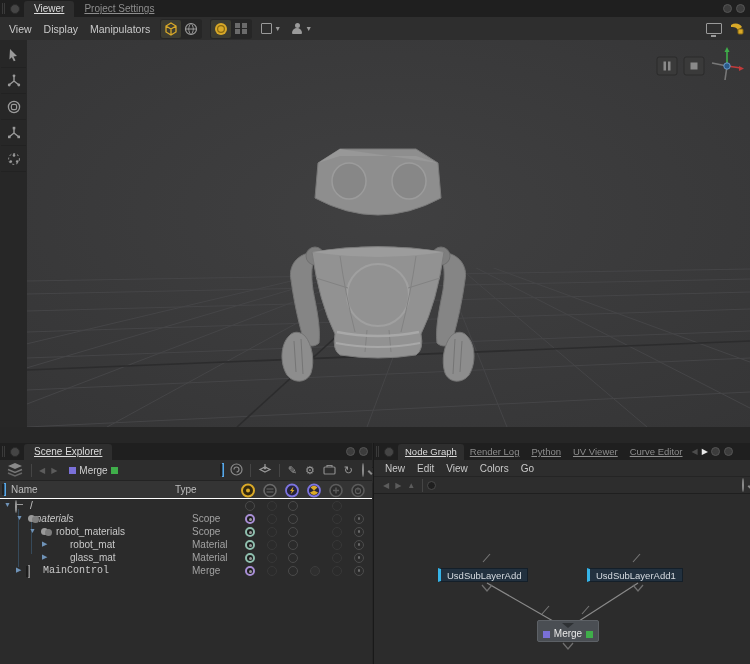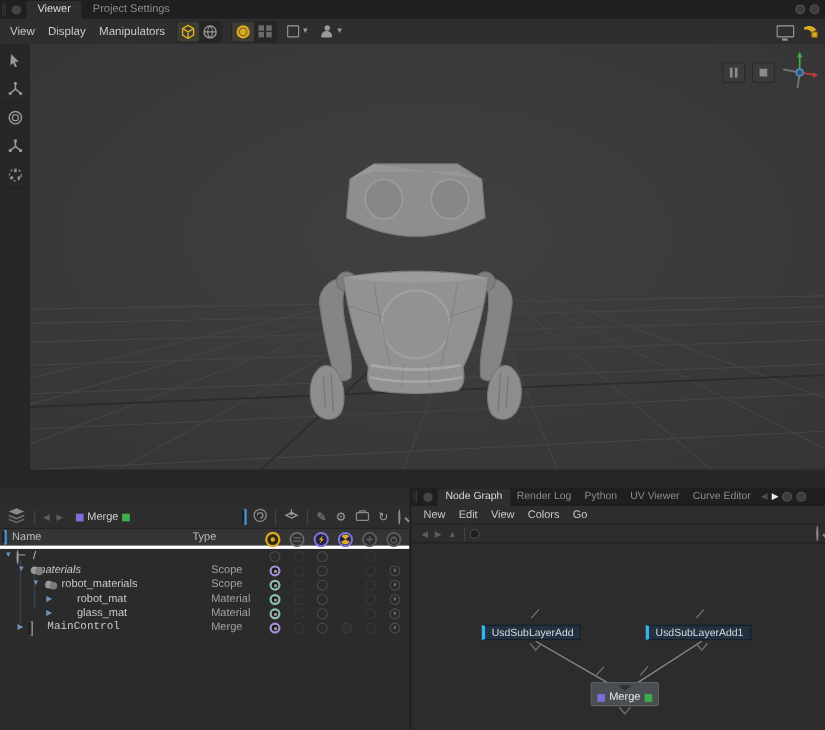--- a/index.html
+++ b/index.html
@@ -3,21 +3,21 @@
 <meta charset="utf-8">
 <style>
   * { margin:0; padding:0; box-sizing:border-box; }
   html,body { background:#1b1b1b; }
   body { font-family:"Liberation Sans", sans-serif; }
   #window { position:relative; width:750px; height:664px; background:#262626; overflow:hidden;
             font-size:10.5px; color:#c6c6c6; }
 
   
   .tabbar { position:absolute; left:0; right:0; height:17px; background:#1f1f1f; display:flex; align-items:flex-end; }
-  .tab { padding:2px 10px 3px 10px; font-size:10px; color:#8d8d8d; background:transparent; border-radius:3px 3px 0 0; white-space:nowrap; }
+  .tab { padding:2px 10px 3px 10px; font-size:10px; color:#8d8d8d; background:transparent; border-radius:3px 3px 0 0; white-space:nowrap;text-decoration:underline; }
   .tab.active { background:#2e2e2e; color:#dcdcdc; }
   .pane-dot { width:9px; height:9px; border-radius:50%; background:#3c3c3c; border:1px solid #555; margin:0 2px; align-self:center; }
   .pane-handle { width:3px; height:11px; border-left:1px solid #3a3a3a; border-right:1px solid #3a3a3a; margin:0 3px 0 2px; align-self:center; }
   .pane-menu { width:10px; height:10px; border-radius:50%; background:#454545; border:1px solid #2a2a2a; margin:0 4px 0 2px; align-self:center; }
   .spacer { flex:1; }
   .vdiv { width:1px; height:13px; background:#454545; margin:0 4px; align-self:center; }
 
   
   #viewer-pane { position:absolute; left:0; top:0; width:750px; height:443px; }
   #viewer-menubar { position:absolute; left:0; top:17px; right:0; height:23px; background:#2e2e2e; display:flex; align-items:center; gap:2px; padding:0 4px; }
@@ -41,21 +41,21 @@
   
   #scene-explorer { position:absolute; left:0; top:443px; width:372px; height:221px; background:#2b2b2b; }
   #node-graph { position:absolute; left:373px; top:443px; width:377px; height:221px; background:#2b2b2b; border-left:1px solid #191919; }
 
   #se-toolbar { position:absolute; left:0; top:17px; right:0; height:21px; background:#2d2d2d; display:flex; align-items:center; padding:0 3px; border-bottom:1px solid #232323; }
   .nav-arrow { font-size:8px; color:#5c5c5c; padding:0 3px; }
   .sq { display:inline-block; width:7px; height:7px; margin:0 3px; }
   #merge-chip { display:flex; align-items:center; font-size:10px; color:#cfcfcf; margin-left:6px; }
   .mini-icon { font-size:11px; color:#9a9a9a; padding:0 4px; }
 
-  #se-header { position:absolute; left:0; top:38px; right:0; height:18px; background:#343434; border-bottom:3px solid #ffffff; display:flex; align-items:center; font-size:10px; color:#bdbdbd; }
+  #se-header { position:absolute; left:0; top:38px; right:0; height:18px; background:#343434; border-bottom:1px solid #ffffff; display:flex; align-items:center; font-size:10px; color:#bdbdbd; }
   #se-rows { position:absolute; left:0; top:56px; right:0; bottom:0; }
   .se-row { position:relative; height:13px; display:flex; align-items:center; font-size:10px; color:#c8c8c8; }
   .se-type { position:absolute; left:192px; color:#a2a2a2; }
   .se-name { white-space:nowrap; }
   .twisty { position:absolute; font-size:7px; color:#6f93b8; top:2px; }
   .prim { position:absolute; top:2px; width:11px; height:10px; }
   .vis { position:absolute; top:1.5px; width:10px; height:10px; border-radius:50%; }
   .ring { border:1.5px solid #4a4a4a; background:transparent; }
   .ring.faint { border-color:#383838; }
   .eye-ring { border:2px solid #a98fd6; background:#1c1c1c; }
@@ -317,20 +317,28 @@
               <rect x="1" y="3" width="13" height="7" rx="1.5" fill="none" stroke="#8a8a8a" stroke-width="1.3"></rect>
               <path d="M5 3 L6 1 H9 L10 3" fill="none" stroke="#8a8a8a" stroke-width="1.2"></path>
               <circle cx="7.5" cy="6.5" r="2" fill="none" stroke="#8a8a8a" stroke-width="1.2"></circle>
             </svg>
         </span>
       </div>
     </div>
   </div>
 
   <div id="scene-explorer">
+    <div class="tabbar">
+      <span class="pane-handle"></span>
+      <span class="pane-menu"></span>
+      <div class="tab active">Scene Explorer</div>
+      <div class="spacer"></div>
+      <span class="pane-dot"></span>
+      <span class="pane-dot" style="margin-right:4px;"></span>
+    </div>
 
     <div id="se-toolbar">
       <span style="padding:0 4px;">
         <svg width="16" height="15" viewBox="0 0 16 15">
             <path d="M8 1 L15 4 L8 7 L1 4 Z" fill="#8a8a8a"></path>
             <path d="M1 7.5 L8 10.5 L15 7.5" fill="none" stroke="#777" stroke-width="1.4"></path>
             <path d="M1 11 L8 14 L15 11" fill="none" stroke="#666" stroke-width="1.4"></path>
           </svg>
       </span>
       <span class="vdiv"></span>

